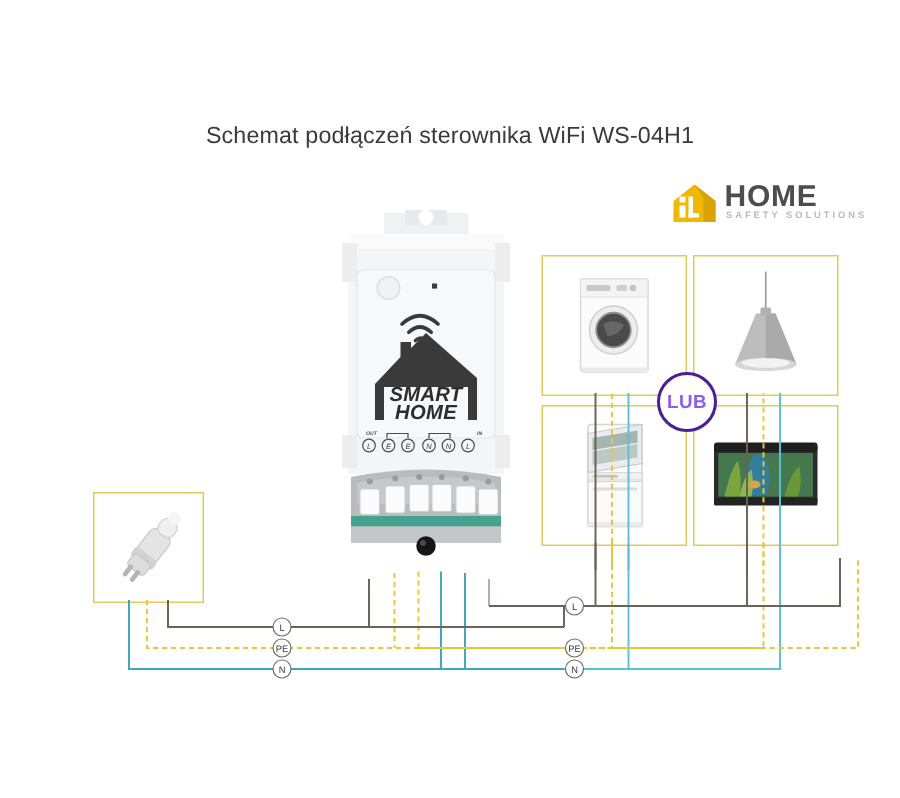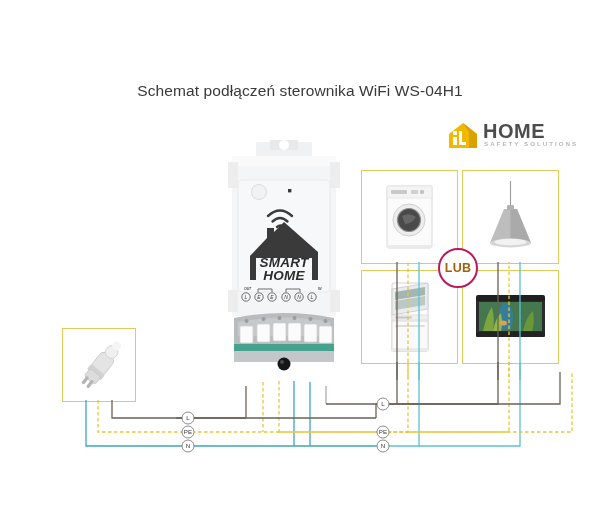--- a/index.html
+++ b/index.html
@@ -39,23 +39,23 @@
   }
   .abox-wm{left:361px;top:170px;width:95px;height:92px;}
   .abox-lamp{left:462px;top:170px;width:95px;height:92px;}
   .abox-dw{left:361px;top:270px;width:95px;height:92px;}
   .abox-aq{left:462px;top:270px;width:95px;height:92px;}
   .abox svg{display:block;width:100%;height:100%;}
 
   
   .lub{
     position:absolute;left:438px;top:248px;width:36px;height:36px;
-    border:2px solid #be185d;border-radius:50%;background:#ffffff;
+    border:2px solid #4c1d95;border-radius:50%;background:#ffffff;
     display:flex;align-items:center;justify-content:center;
-    font-size:12.5px;font-weight:700;color:#a16207;letter-spacing:0.3px;
+    font-size:12.5px;font-weight:700;color:#8b5cf6;letter-spacing:0.3px;
     z-index:40;
   }
 
   
   .plugbox{
     position:absolute;left:62px;top:328px;width:72px;height:72px;
     border:1.5px solid #e3c85a;background:#ffffff;
   }
   .plugbox svg{display:block;width:100%;height:100%;}
 

